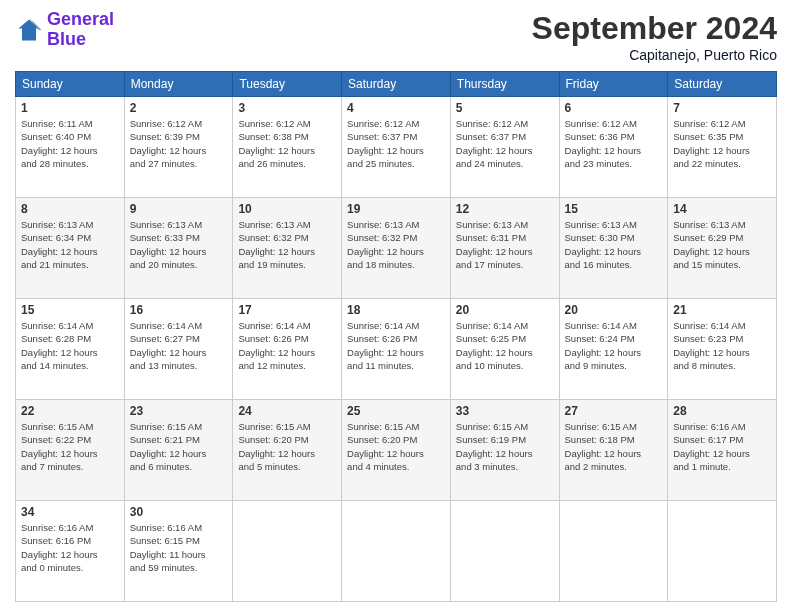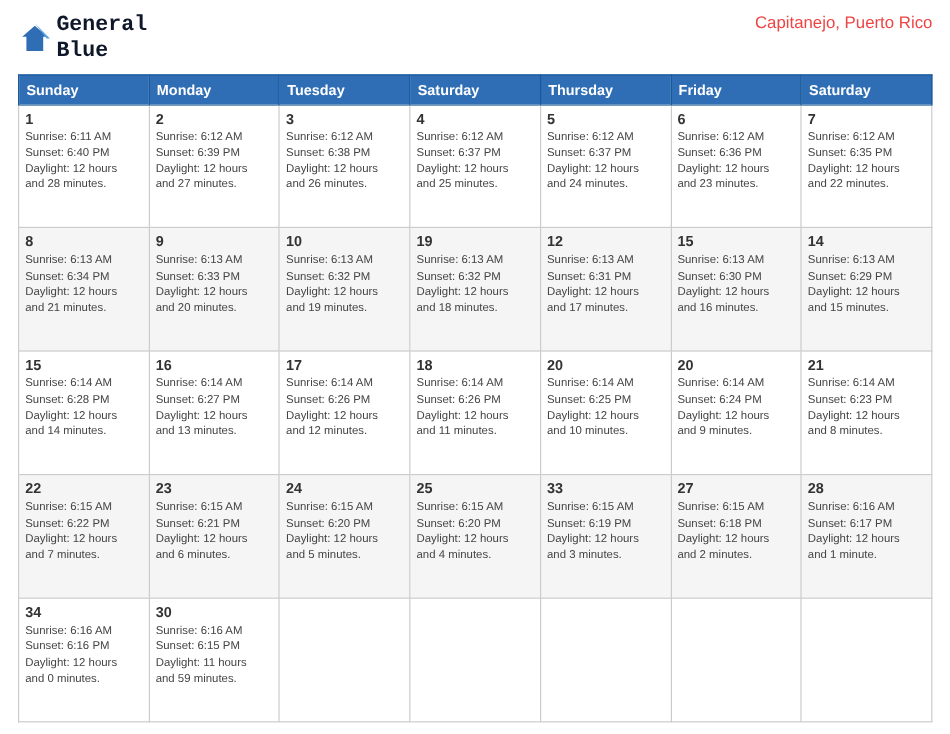--- a/index.html
+++ b/index.html
@@ -28,52 +28,51 @@
       align-items: center;
       gap: 4px;
     }
     .logo-text {
       font-size: 18px;
       font-weight: bold;
       color: #333;
       line-height: 1.1;
     }
     .logo-text span {
-      color: #0f172a;
-      font-family: Liberation Mono, monospace;
+      color: #6d28d9;
     }
     .logo-icon {
       width: 28px;
       height: 28px;
     }
     .title-section {
       text-align: right;
     }
     .month-title {
       font-size: 32px;
       font-weight: bold;
       color: #333;
     }
     .subtitle {
       font-size: 14px;
-      color: #ef4444;
+      color: #0f172a;
     }
     .calendar {
       flex: 1;
       border-collapse: collapse;
       width: 100%;
       font-size: 10px;
     }
     .calendar th {
       background-color: #2f6db5;
       color: white;
       text-align: left;
       padding: 5px 6px;
       font-size: 12px;
-      font-weight: bold;
+      font-weight: normal;
       border: 1px solid #1a5a9a;
     }
     .calendar td {
       vertical-align: top;
       border: 1px solid #ccc;
       padding: 4px 5px;
       width: calc(100% / 7);
       background: #fff;
       height: 80px;
     }
@@ -105,20 +104,21 @@
       <svg class="logo-icon" viewBox="0 0 40 40">
         <polygon points="20,5 35,18 30,18 30,35 10,35 10,18 5,18" fill="#2f6db5"></polygon>
         <polygon points="20,2 38,20 34,20" fill="#5ba3e0"></polygon>
       </svg>
       <div class="logo-text">
         <div><span>General</span></div>
         <div><span>Blue</span></div>
       </div>
     </div>
     <div class="title-section">
+      <div class="month-title">September 2024</div>
       <div class="subtitle">Capitanejo, Puerto Rico</div>
     </div>
   </div>
 
   <table class="calendar">
     <thead>
       <tr>
         <th>Sunday</th>
         <th>Monday</th>
         <th>Tuesday</th>

